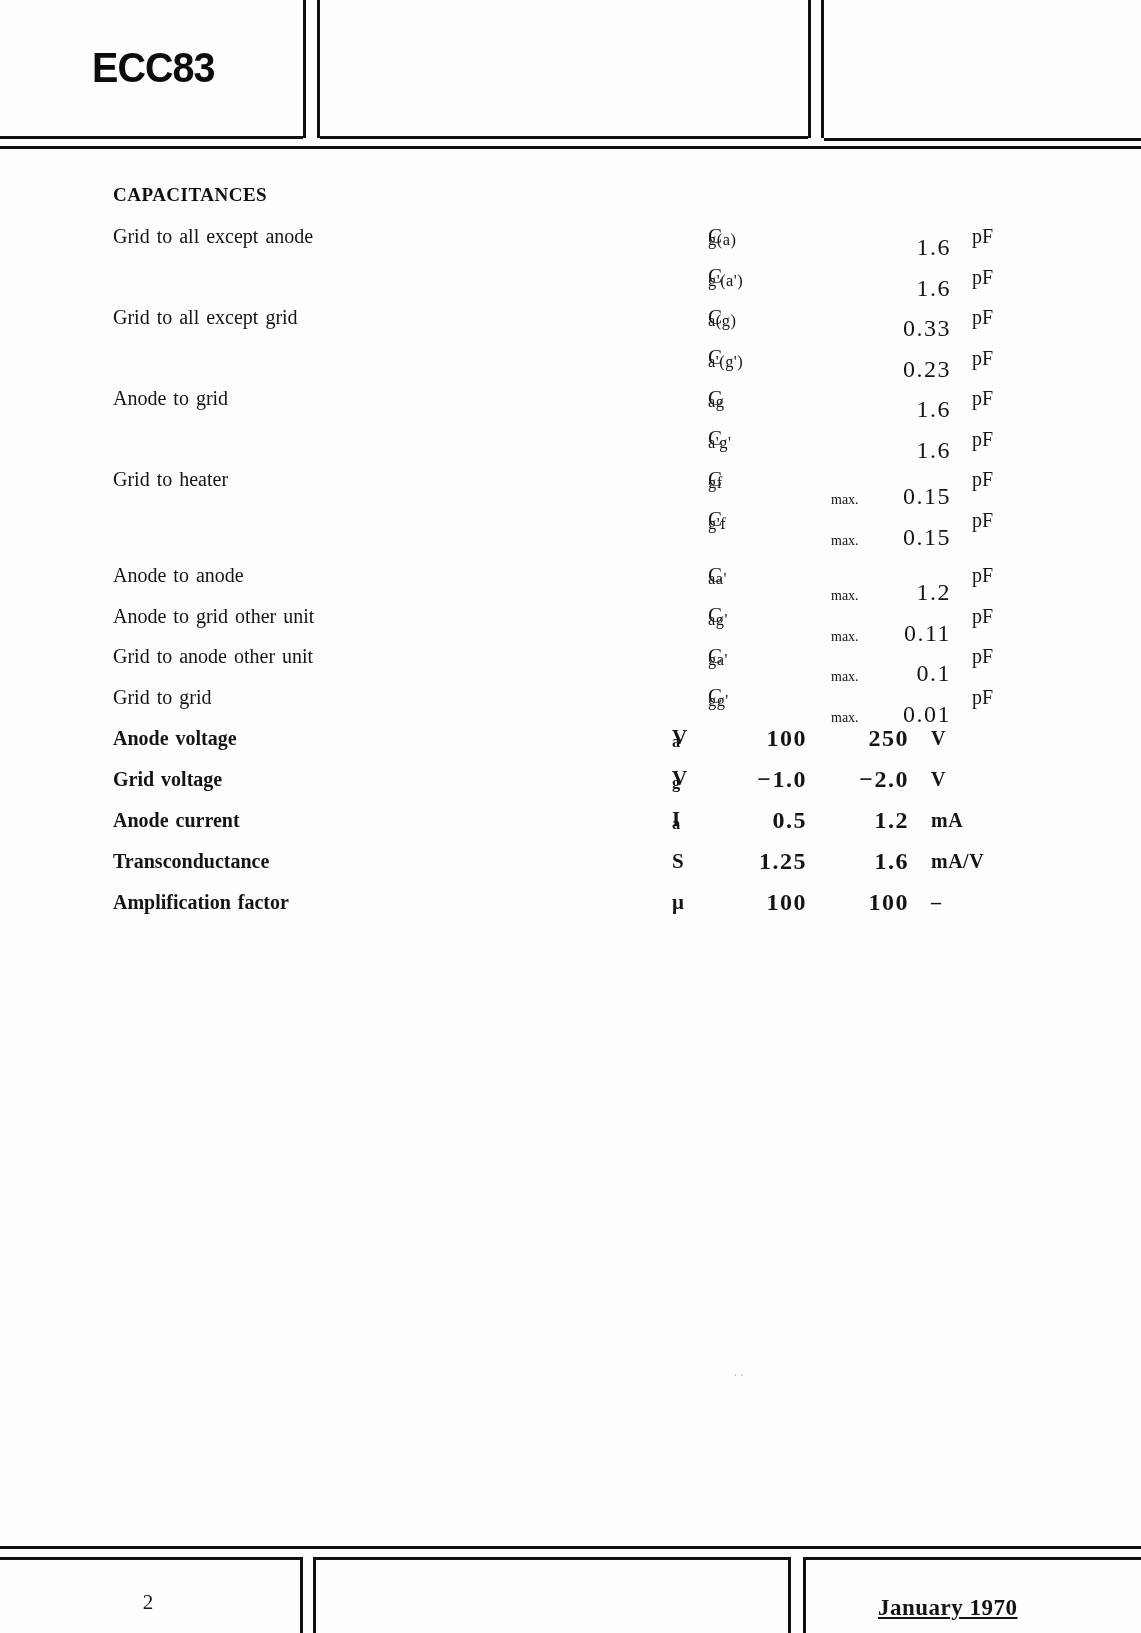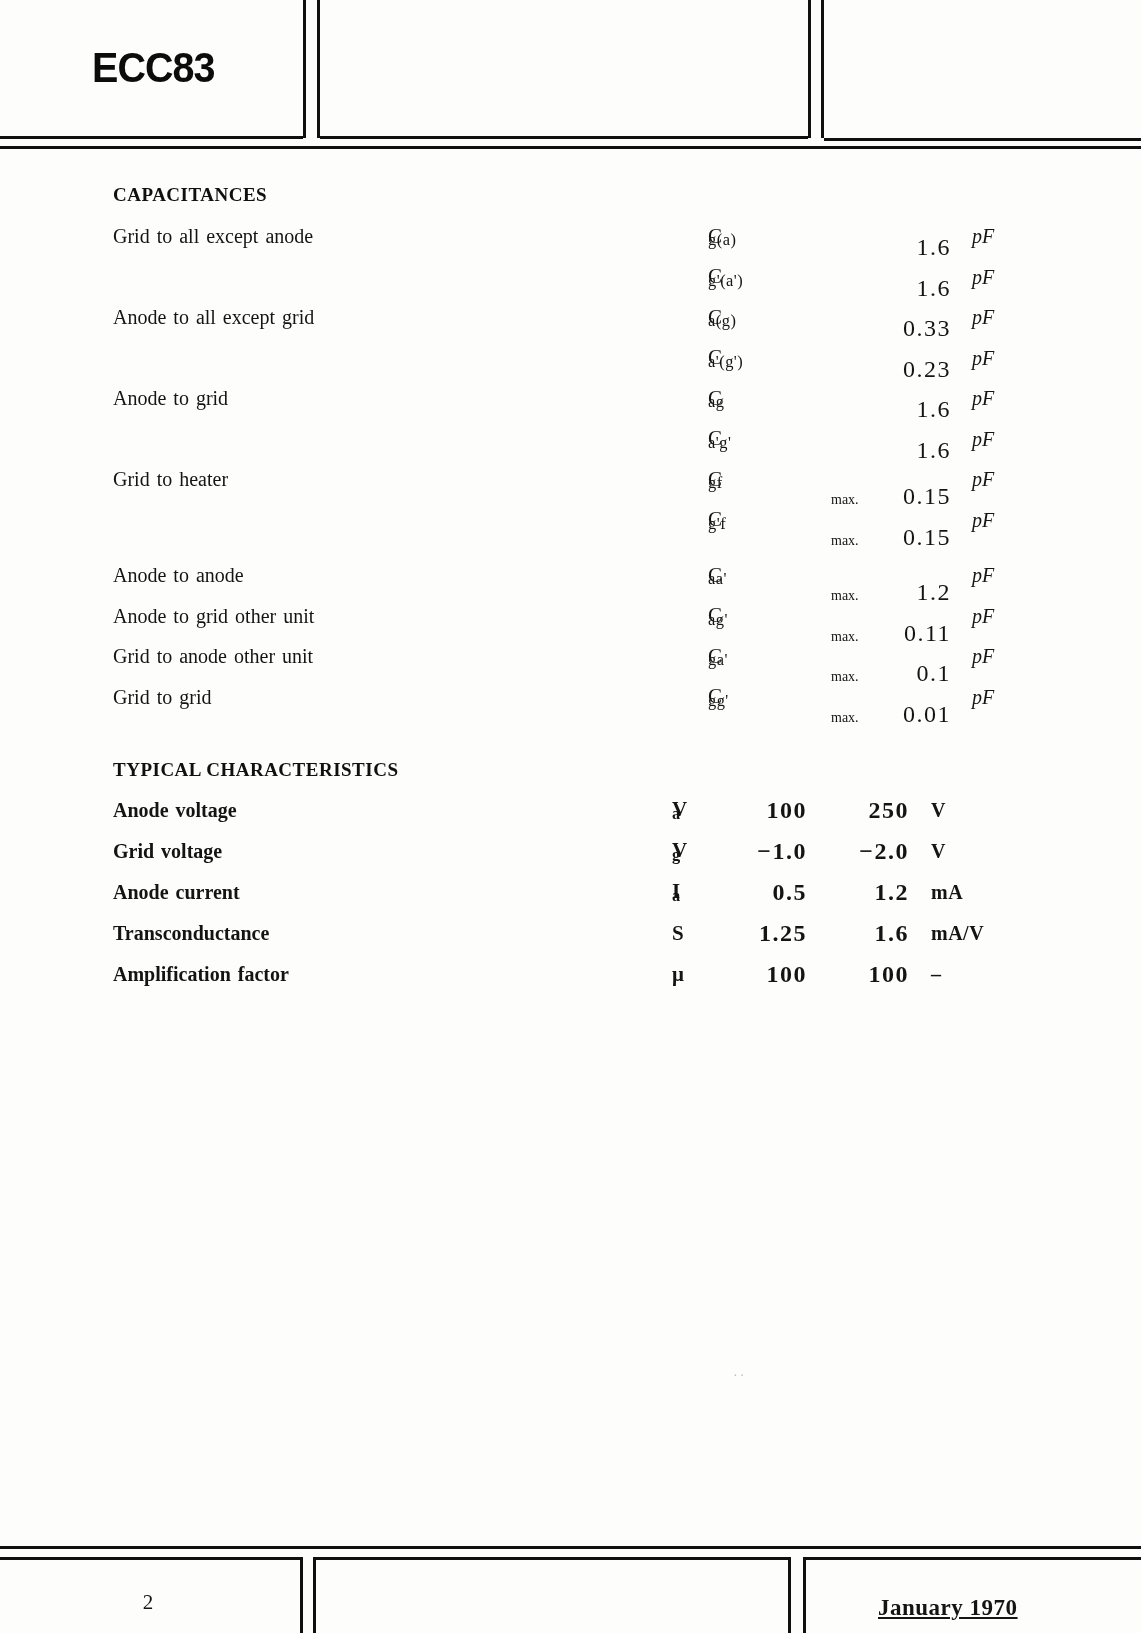--- a/index.html
+++ b/index.html
@@ -46,21 +46,21 @@
     font-size:0.78em;vertical-align:-0.3em;letter-spacing:0.5px;
   }
   
   .crow .pv{
     left:718px;width:120px;
     display:flex;justify-content:space-between;align-items:baseline;
   }
   .pv .pre,.pv .val{position:static;transform:none;}
   .pre{font-size:14px;margin-top:44px;}
   .val,.v1,.v2{font-size:24px;letter-spacing:1.5px;}
-  .crow .unit{left:859px;font-size:20px;font-style:italic;}
+  .crow .unit{left:859px;font-size:20px;}
   
   .trow .v1{left:572px;width:122px;text-align:right;}
   .trow .v2{left:700px;width:96px;text-align:right;}
   .trow .unit{left:818px;font-size:20px;letter-spacing:0.5px;}
 
   
   .page-number{
     position:absolute;left:128px;top:1590px;width:40px;
     text-align:center;font-size:21px;
   }
@@ -105,21 +105,21 @@
     <div class="crow">
       <span class="lbl"></span>
       <span class="sym"><span class="base">C</span><span class="sub">g'(a')</span></span>
       <span class="pv">
           <span class="pre"></span>
           <span class="val">1.6</span>
         </span>
       <span class="unit">pF</span>
     </div>
     <div class="crow">
-      <span class="lbl">Anode to all except grid</span>
+      <span class="lbl">Grid to all except grid</span>
       <span class="sym"><span class="base">C</span><span class="sub">a(g)</span></span>
       <span class="pv">
           <span class="pre"></span>
           <span class="val">0.33</span>
         </span>
       <span class="unit">pF</span>
     </div>
     <div class="crow">
       <span class="lbl"></span>
       <span class="sym"><span class="base">C</span><span class="sub">a'(g')</span></span>
@@ -195,21 +195,20 @@
     <div class="crow">
       <span class="lbl">Grid to grid</span>
       <span class="sym"><span class="base">C</span><span class="sub">gg'</span></span>
       <span class="pv">
           <span class="pre">max.</span>
           <span class="val">0.01</span>
         </span>
       <span class="unit">pF</span>
     </div>
 
-    <h2 class="sec-heading char-heading">TYPICAL CHARACTERISTICS</h2>
 
     <div class="trow">
       <span class="lbl">Anode voltage</span>
       <span class="sym"><span class="base">V</span><span class="sub">a</span></span>
       <span class="v1">100</span>
       <span class="v2">250</span>
       <span class="unit">V</span>
     </div>
     <div class="trow">
       <span class="lbl">Grid voltage</span>

